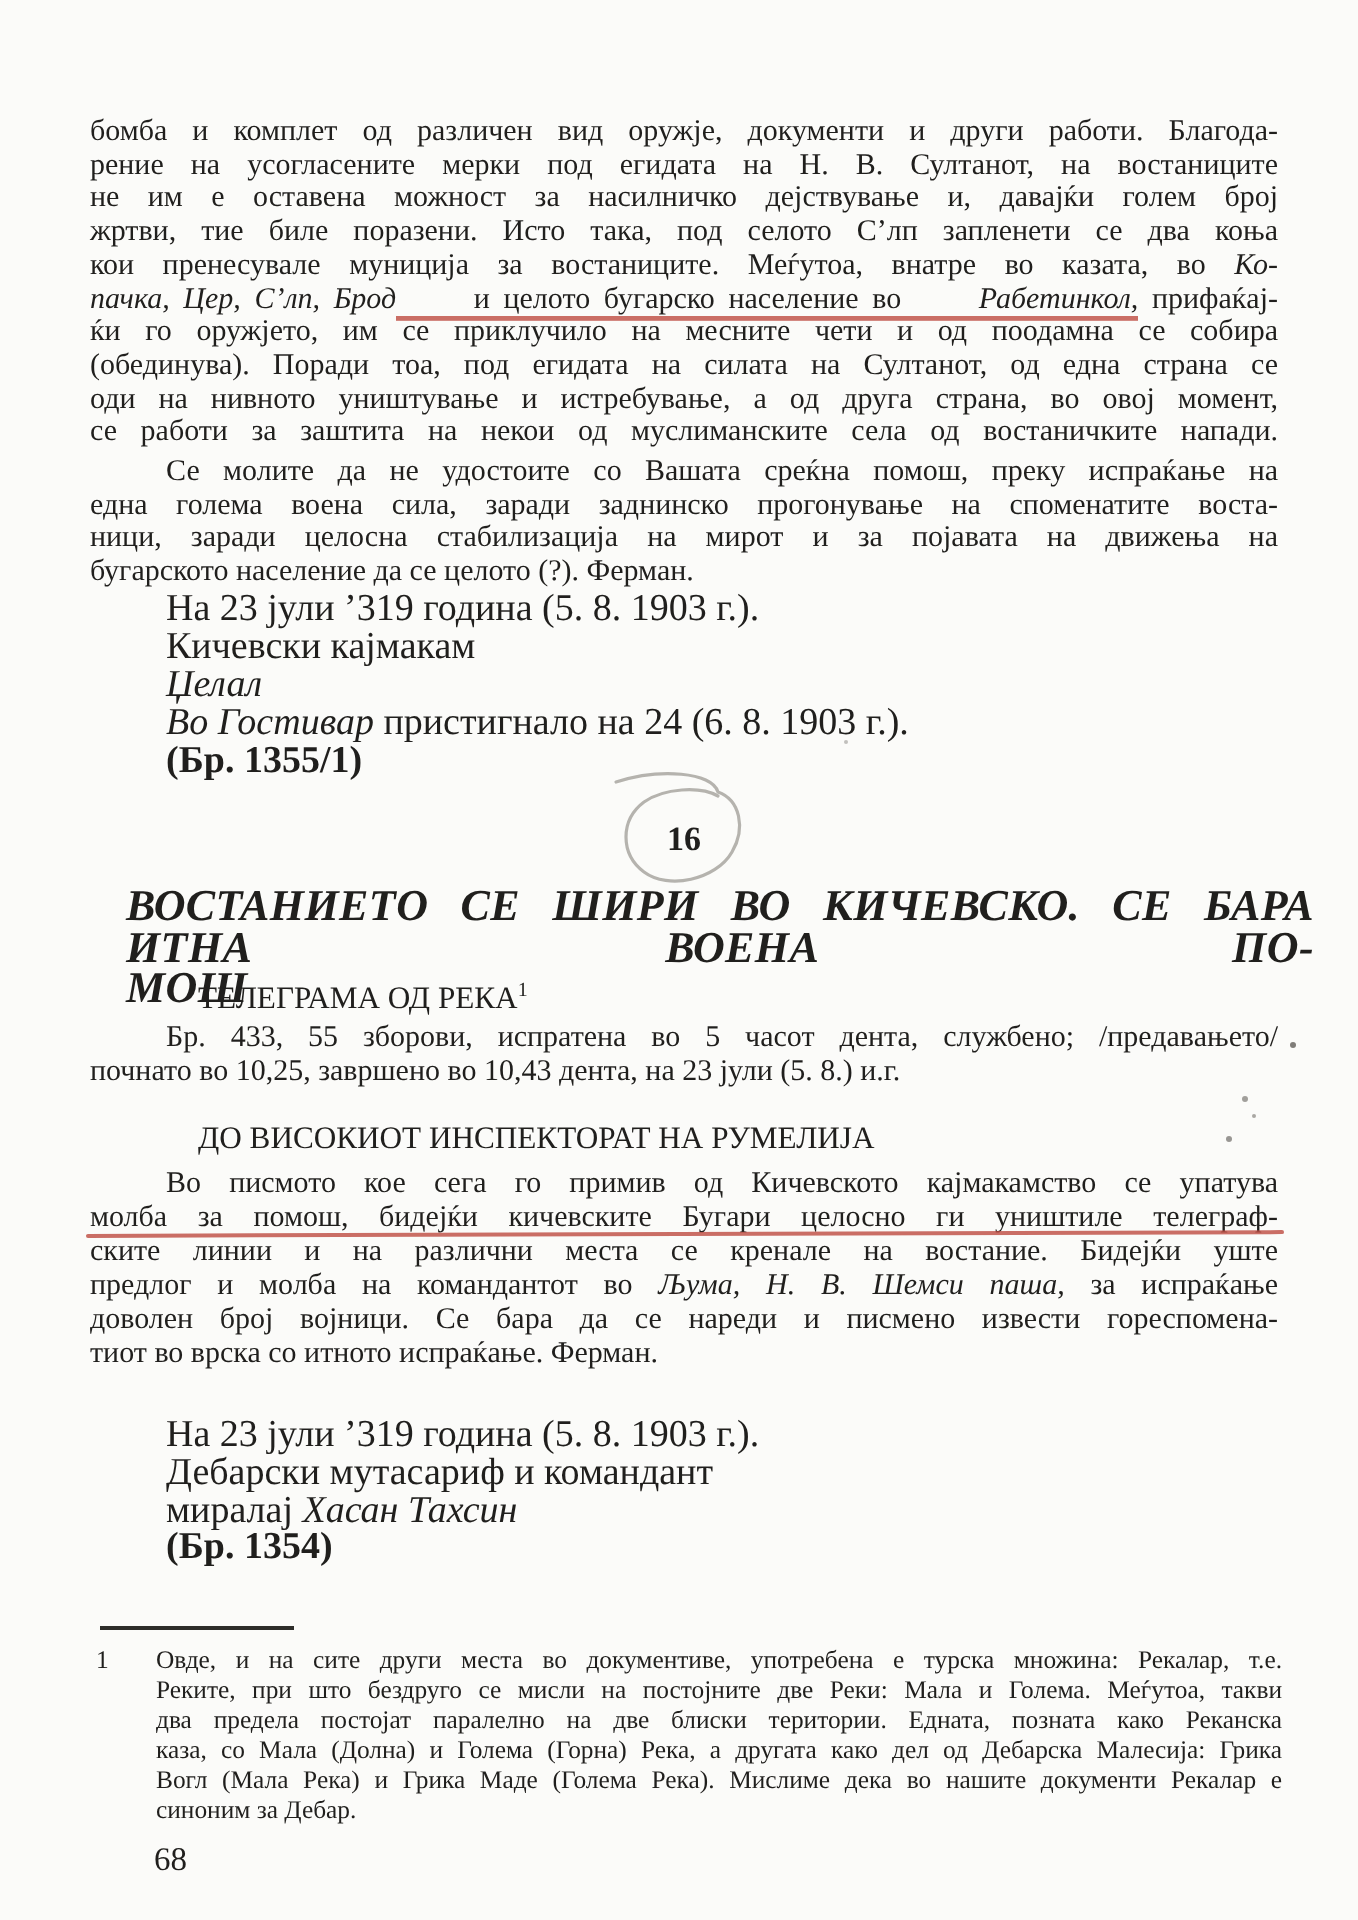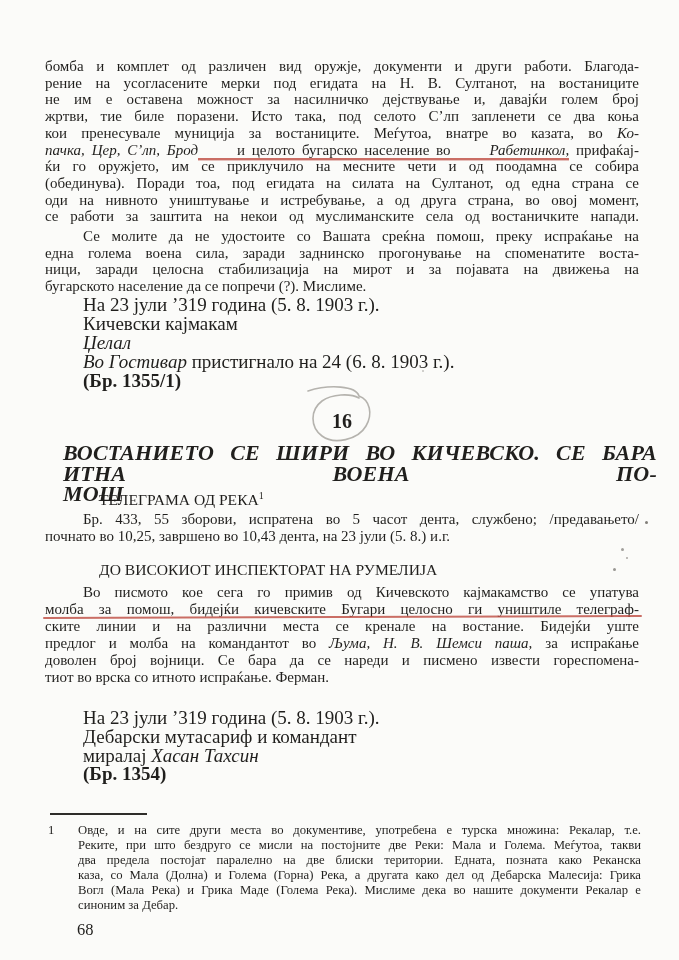--- a/index.html
+++ b/index.html
@@ -35,21 +35,21 @@
   .caps-line{left:99px;font-size:15.6px;width:540px;}
   
   .footnote{left:78px;width:563px;font-size:12.7px;line-height:15.1px;}
   .footnote .ln{min-height:15px;}
   .fn-num{position:absolute;left:-30px;top:0;font-size:12.7px;}
   .fn-rule{position:absolute;left:50px;top:813px;width:97px;height:1.8px;background:#2e2d2a;}
   .page-num{position:absolute;left:46px;top:920px;font-size:16.5px;margin-left:31px;}
   
   .doc-circle{position:absolute;left:300px;top:380px;width:85px;height:70px;}
   .doc-num{position:absolute;left:316px;top:410px;width:52px;text-align:center;
-    font-weight:bold;font-size:20px;}
+    font-weight:bold;font-size:17px;}
   
   .speck{position:absolute;border-radius:50%;background:#57534e;}
 </style>
 </head>
 <body>
 
 <div class="page">
 
   <div class="blk body-text" style="top:58px;">
       <div class="ln j"><span>бомба и комплет од различен вид оружје, документи и други работи. Благода-</span></div>
@@ -61,21 +61,21 @@
       <div class="ln j"><span>ќи го оружјето, им се приклучило на месните чети и од поодамна се собира</span></div>
       <div class="ln j"><span>(обединува). Поради тоа, под егидата на силата на Султанот, од една страна се</span></div>
       <div class="ln j"><span>оди на нивното уништување и истребување, а од друга страна, во овој момент,</span></div>
       <div class="ln j"><span>се работи за заштита на некои од муслиманските села од востаничките напади.</span></div>
     </div>
 
   <div class="blk body-text" style="top:228px;">
       <div class="ln j ind"><span>Се молите да не удостоите со Вашата среќна помош, преку испраќање на</span></div>
       <div class="ln j"><span>една голема воена сила, заради заднинско прогонување на споменатите воста-</span></div>
       <div class="ln j"><span>ници, заради целосна стабилизација на мирот и за појавата на движења на</span></div>
-      <div class="ln p"><span>бугарското население да се попречи (?). Мислиме.</span></div>
+      <div class="ln p"><span>бугарското население да се целото (?). Ферман.</span></div>
     </div>
 
   <div class="blk sig" style="top:296px;">
       <div class="ln p"><span>На 23 јули ’319 година (5. 8. 1903 г.).</span></div>
       <div class="ln p"><span>Кичевски кајмакам</span></div>
       <div class="ln p"><span class="it">Џелал</span></div>
       <div class="ln p"><span class="it">Во Гостивар</span><span> пристигнало на 24 (6. 8. 1903 г.).</span></div>
       <div class="ln p"><span class="bd">(Бр. 1355/1)</span></div>
     </div>
 

